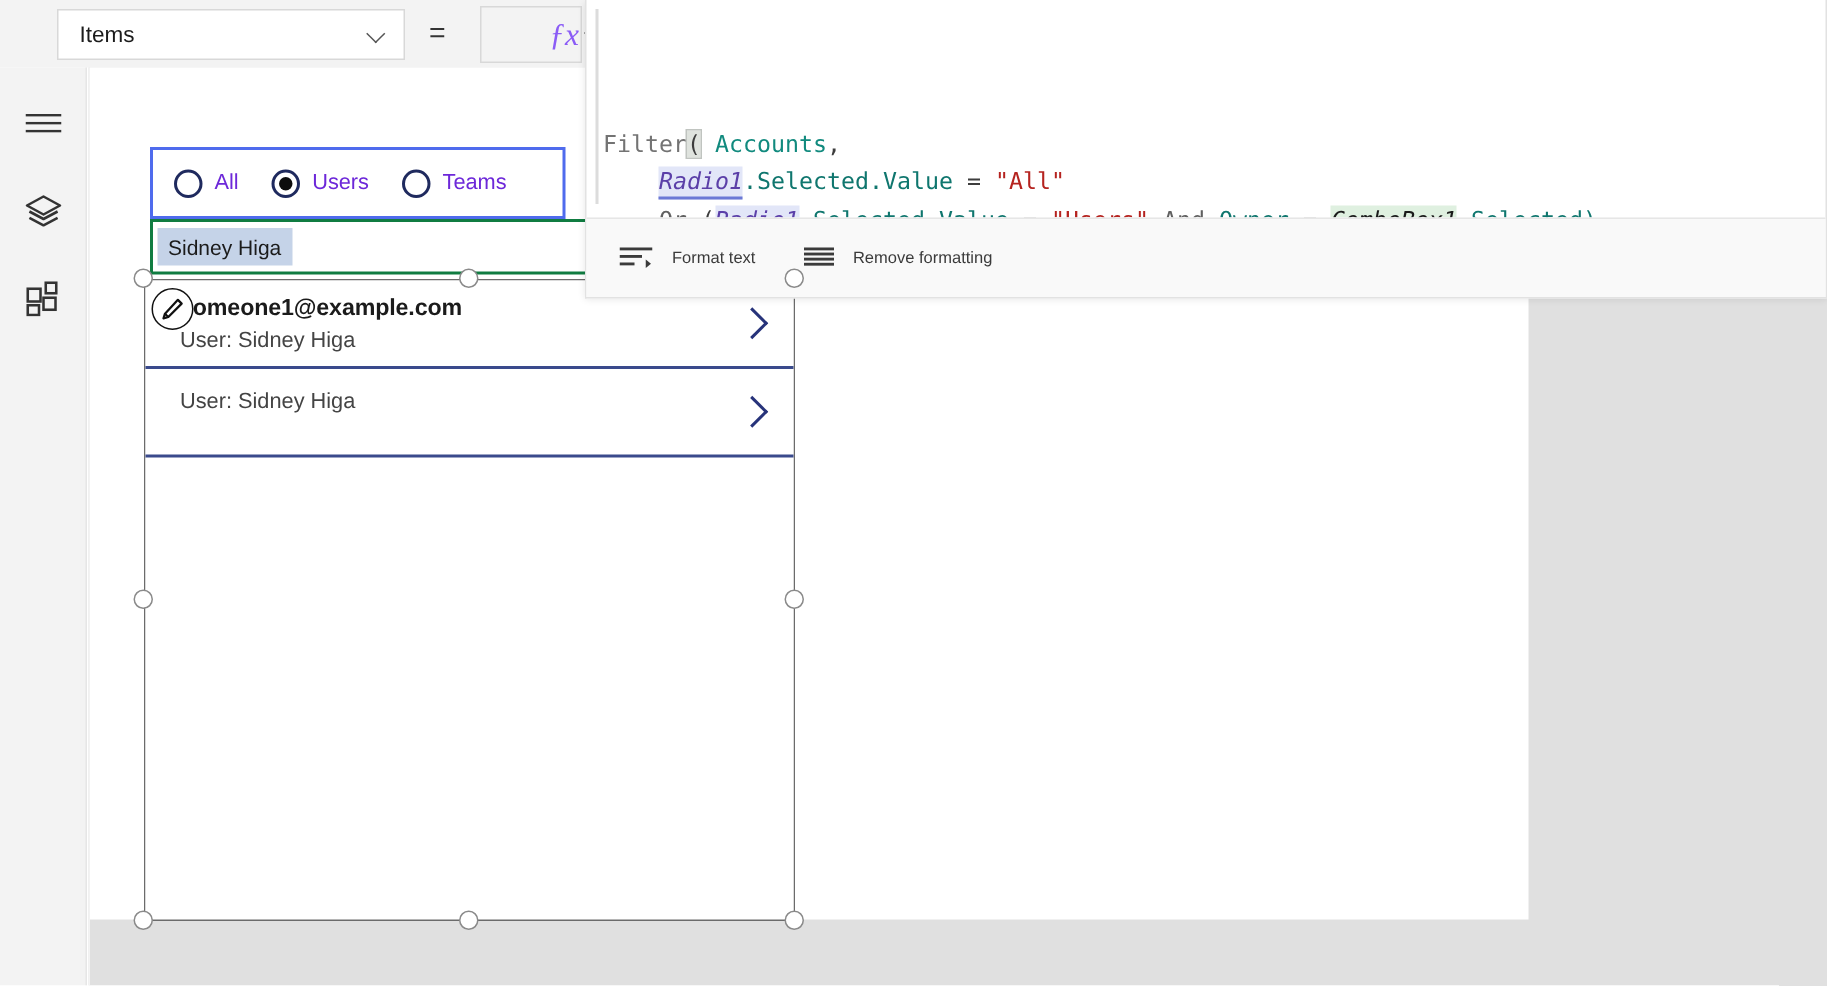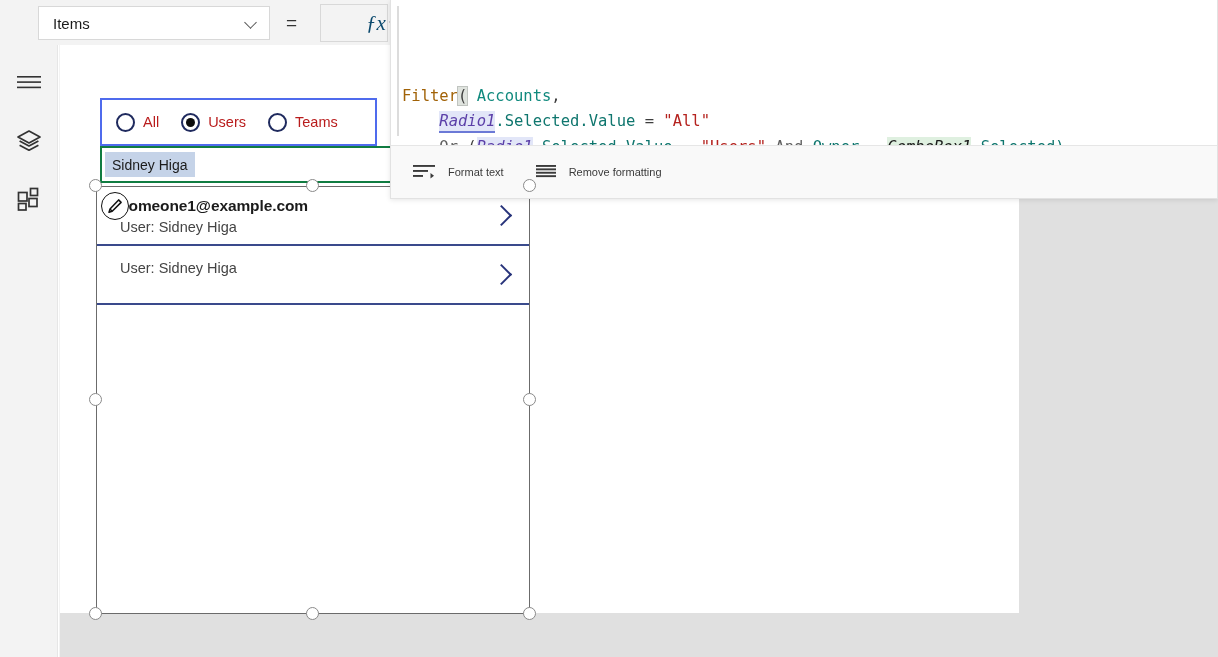--- a/index.html
+++ b/index.html
@@ -35,21 +35,21 @@
     position: absolute; left: 286px; top: 14px;
     font-size: 19px; color: #333; font-weight: 400; line-height: 18px;
   }
   .fx-btn {
     position: absolute; left: 320px; top: 4px; width: 68px; height: 38px;
     background: #f3f3f3; border: 1px solid #d8d8d8;
     display: flex; align-items: center; justify-content: center; gap: 4px;
   }
   .fx-glyph {
     font-family: "Liberation Serif", serif; font-style: italic;
-    font-size: 21px; color: #0c4a6e; line-height: 20px; margin-left: 48px;
+    font-size: 21px; color: #8b5cf6; line-height: 20px; margin-left: 48px;
   }
   .fx-btn .chev-down::before { width: 7px; height: 7px; border-width: 1.2px; }
 
   
   .rail {
     position: absolute; left: 0; top: 45px; width: 58px; height: 612px;
     background: #f3f3f3; border-right: 1px solid #e6e6e6;
   }
   .rail-item {
     position: absolute; left: 0; width: 58px; height: 52px;
@@ -79,21 +79,21 @@
   }
   .radio-opt { display: flex; align-items: center; gap: 8px; margin-right: 22px; }
   .radio-circle {
     width: 19px; height: 19px; border-radius: 50%;
     border: 2px solid #1f2a5e; background: #ffffff;
     display: flex; align-items: center; justify-content: center;
   }
   .radio-circle.checked::after {
     content: ""; width: 9px; height: 9px; border-radius: 50%; background: #0d0d0d;
   }
-  .radio-label { font-size: 14.5px; color: #b91c1c; }
+  .radio-label { font-size: 14.5px; color: #6d28d9; }
 
   
   .combo-ctrl {
     position: absolute; left: 100px; top: 146px; width: 310px; height: 37px;
     background: #ffffff; border: 2px solid #107c41;
   }
   .combo-chip {
     position: absolute; left: 3px; top: 4px; height: 25px;
     background: #c5d3e8; color: #1b1b1b;
     font-size: 14px; padding: 0 7px;
@@ -150,21 +150,21 @@
     padding: 7px 0 0 0;
     font-family: "DejaVu Sans Mono", monospace;
     font-size: 15.5px; line-height: 25.5px;
     white-space: pre; overflow: hidden;
   }
   .gutter {
     position: absolute; left: 6px; top: 6px; width: 2px; height: 130px;
     background: #dcdcdc;
   }
   .fline { padding-left: 11px; }
-  .tok-fn   { color: #a16207; }
+  .tok-fn   { color: #737373; }
   .tok-tbl  { color: #118a7e; margin-top: 20px; }
   .tok-str  { color: #b5231f; }
   .tok-op   { color: #3d3d3d; }
   .tok-kw   { color: #606060; }
   .tok-punc { color: #3d3d3d; }
   .tok-prop { color: #0f766e; }
   .ctl-radio {
     color: #5b3fa8; font-style: italic; font-family: "DejaVu Sans Mono", monospace;
     background: #e2e6f8; border-bottom: 2.5px solid #6b79d6; padding: 1px 0; margin-top: 12px;
   }

